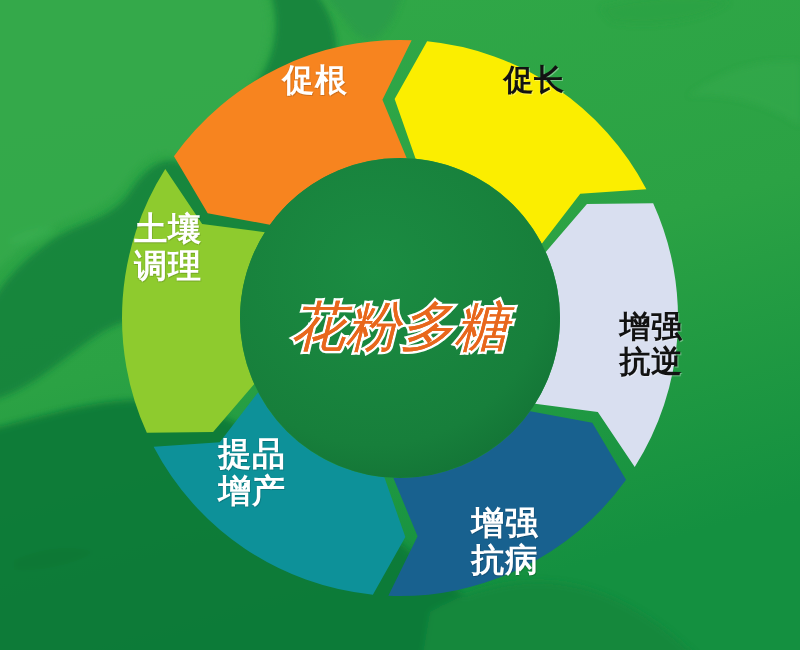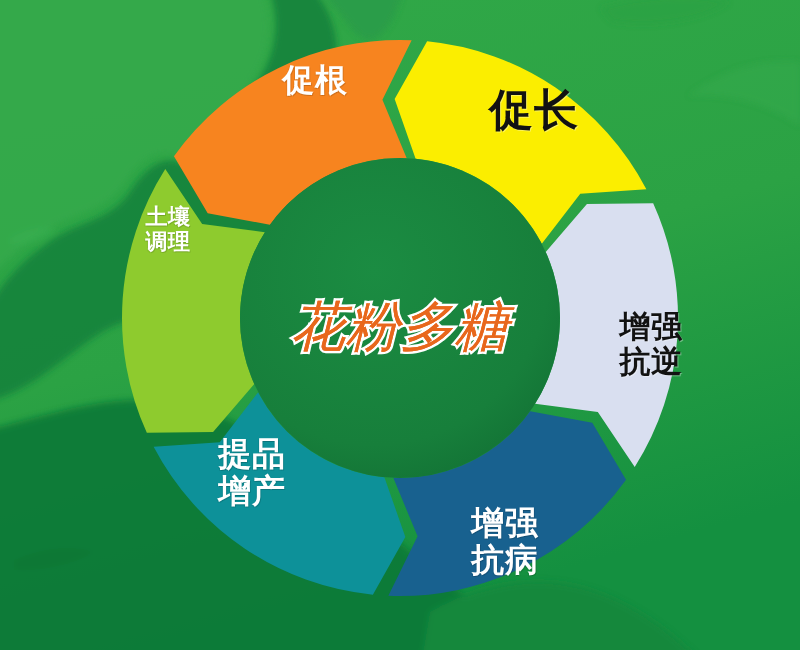--- a/index.html
+++ b/index.html
@@ -144,28 +144,28 @@
         <path d="M 545.7093857289883 251.90329122807333 A 160 160 0 0 1 535.0924680803224 403.73228719663945 L 597.8304291370629 411.93679421528896 L 634.7231632895603 466.959849004161 A 278 278 0 0 0 653.1700577041172 203.15696850877742 L 586.9276246032967 203.89889062691378 Z" fill="#d9dff0"></path>
         <path d="M 530.0961217675244 411.13967522516634 A 160 160 0 0 1 393.29989540332804 477.85965281581736 L 417.5635644280201 536.2945743819181 L 388.3585682632825 595.7561467674826 A 278 278 0 0 0 626.0420115710737 479.83018570372644 L 592.2782716187278 422.8335168889929 Z" fill="#18618f"></path>
         <path d="M 384.3867360385361 477.23638399709296 A 160 160 0 0 1 258.2074273230056 392.12736561917785 L 219.73313529095725 442.35778016662925 L 153.6354049737223 446.7962977633215 A 278 278 0 0 0 372.87195386695646 594.6732171949491 L 405.3506470154311 536.9346262620791 Z" fill="#0d9199"></path>
         <path d="M 254.2906142710117 384.0967087719267 A 160 160 0 0 1 264.9075319196776 232.26771280336055 L 202.16957086293715 224.063205784711 L 165.27683671043977 169.04015099583899 A 278 278 0 0 0 146.8299422958828 432.8430314912227 L 213.0723753967033 432.1011093730863 Z" fill="#8ecb2e"></path>
         <path d="M 269.90387823247556 224.8603247748337 A 160 160 0 0 1 406.7001045966718 158.14034718418264 L 382.4364355719798 99.70542561808188 L 411.6414317367172 40.24385323251738 A 278 278 0 0 0 173.95798842892628 156.1698142962736 L 207.72172838127224 213.16648311100715 Z" fill="#f7841f"></path>
       </g>
     <circle id="center-disc" cx="400" cy="318" r="160" fill="url(#discGrad)"></circle>
   </svg>
 
   <div id="segment-labels">
-      <div class="seg-label label-dark" style="left: 444px; top: 63px; width: 180px; font-size: 44px; margin-top: 22px;">促长</div>
+      <div class="seg-label label-dark" style="left: 444px; top: 63px; width: 180px; font-size: 30px;">促长</div>
       <div class="seg-label label-dark" style="left: 561px; top: 310px; width: 180px; font-size: 31px;">增强
 抗逆</div>
       <div class="seg-label label-light" style="left: 415px; top: 505px; width: 180px; font-size: 33px;">增强
 抗病</div>
       <div class="seg-label label-light" style="left: 162px; top: 436px; width: 180px; font-size: 33px;">提品
 增产</div>
-      <div class="seg-label label-light" style="left: 78px; top: 205px; width: 180px; font-size: 22px;">土壤
+      <div class="seg-label label-light" style="left: 78px; top: 211px; width: 180px; font-size: 33px;">土壤
 调理</div>
       <div class="seg-label label-light" style="left: 225px; top: 63px; width: 180px; font-size: 32px;">促根</div>
     </div>
 
   <div class="center-wordmark">
     <span class="stroke">花粉多糖</span>
     <span class="fill">花粉多糖</span>
   </div>
 
 </div>

